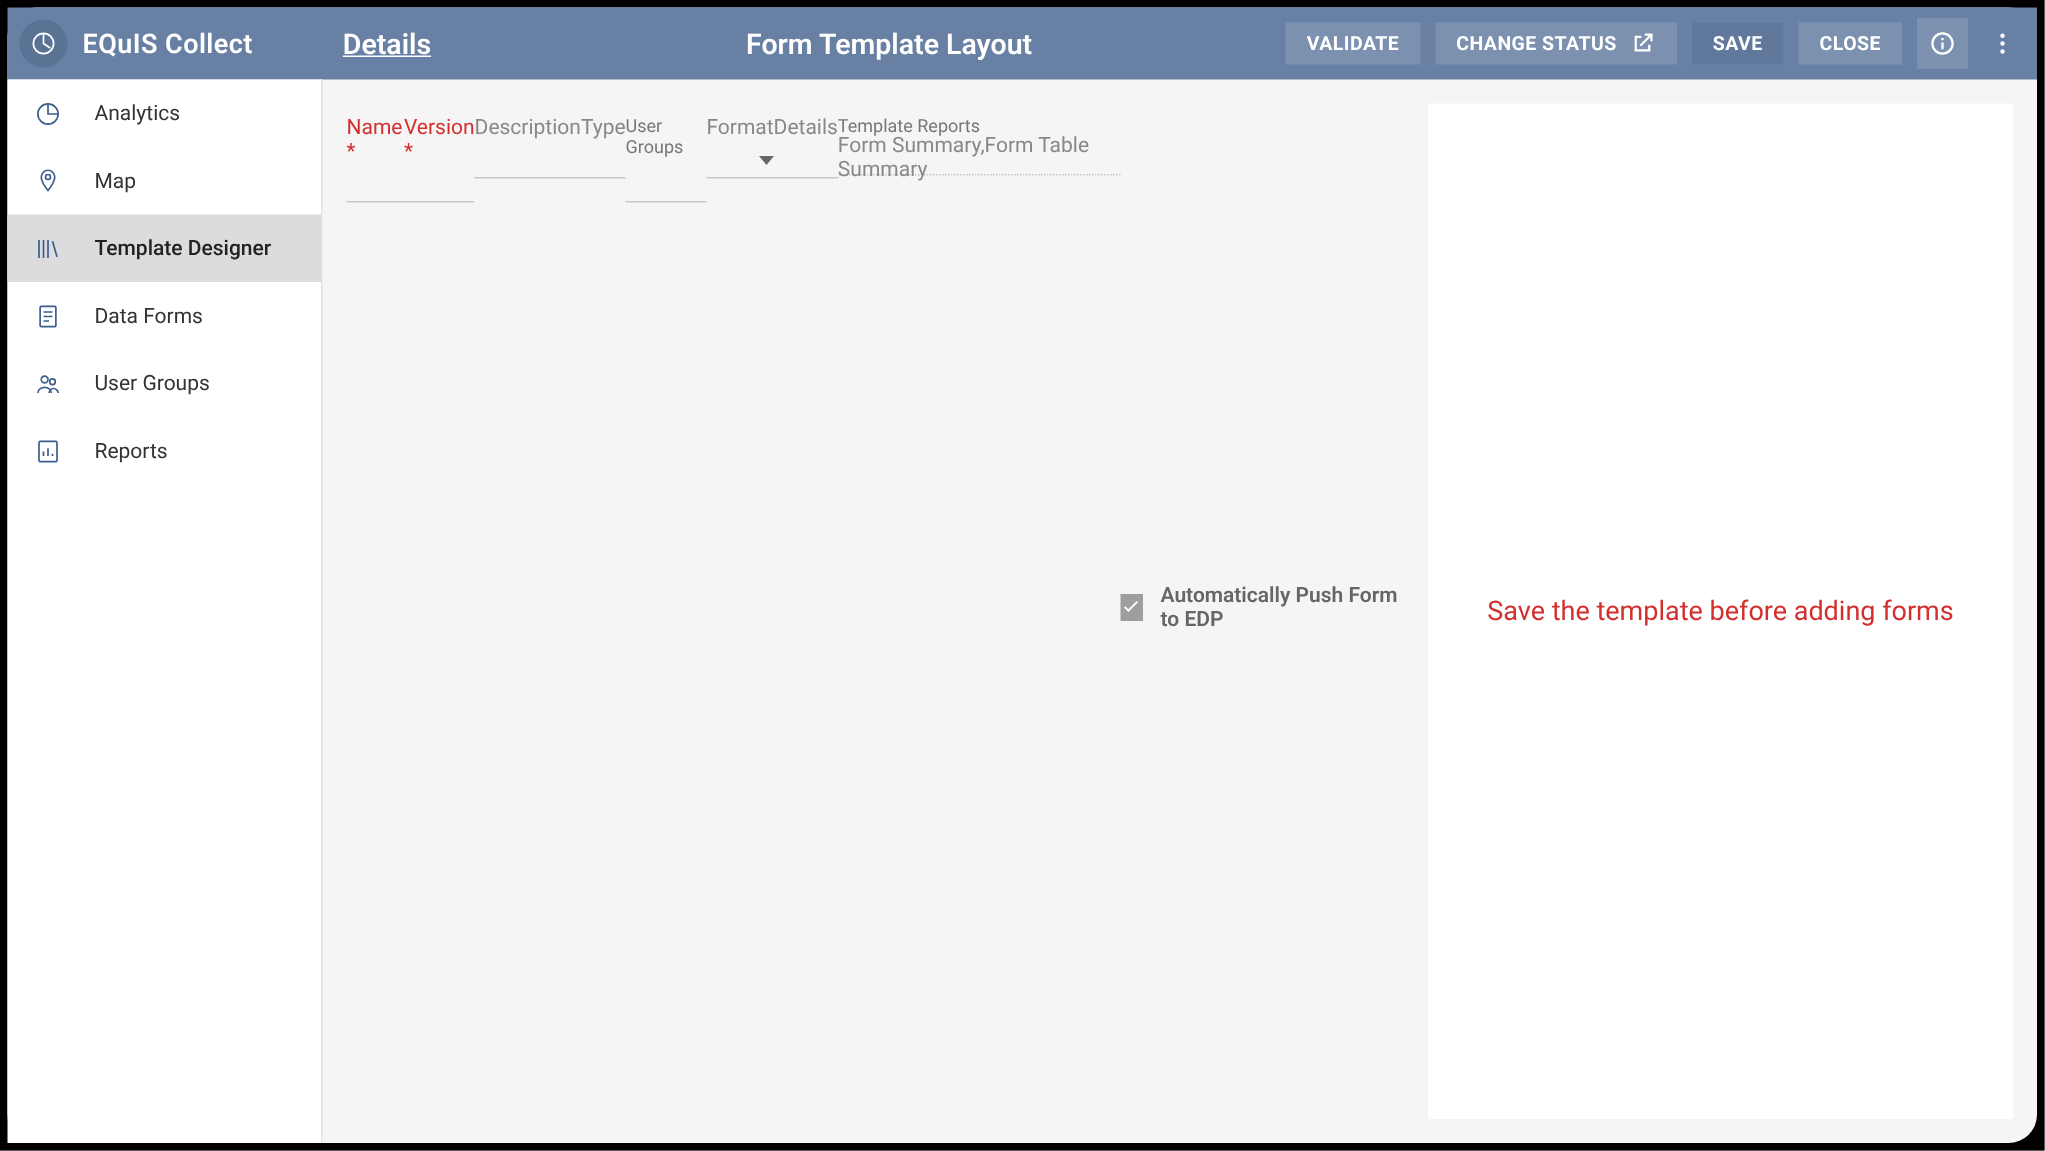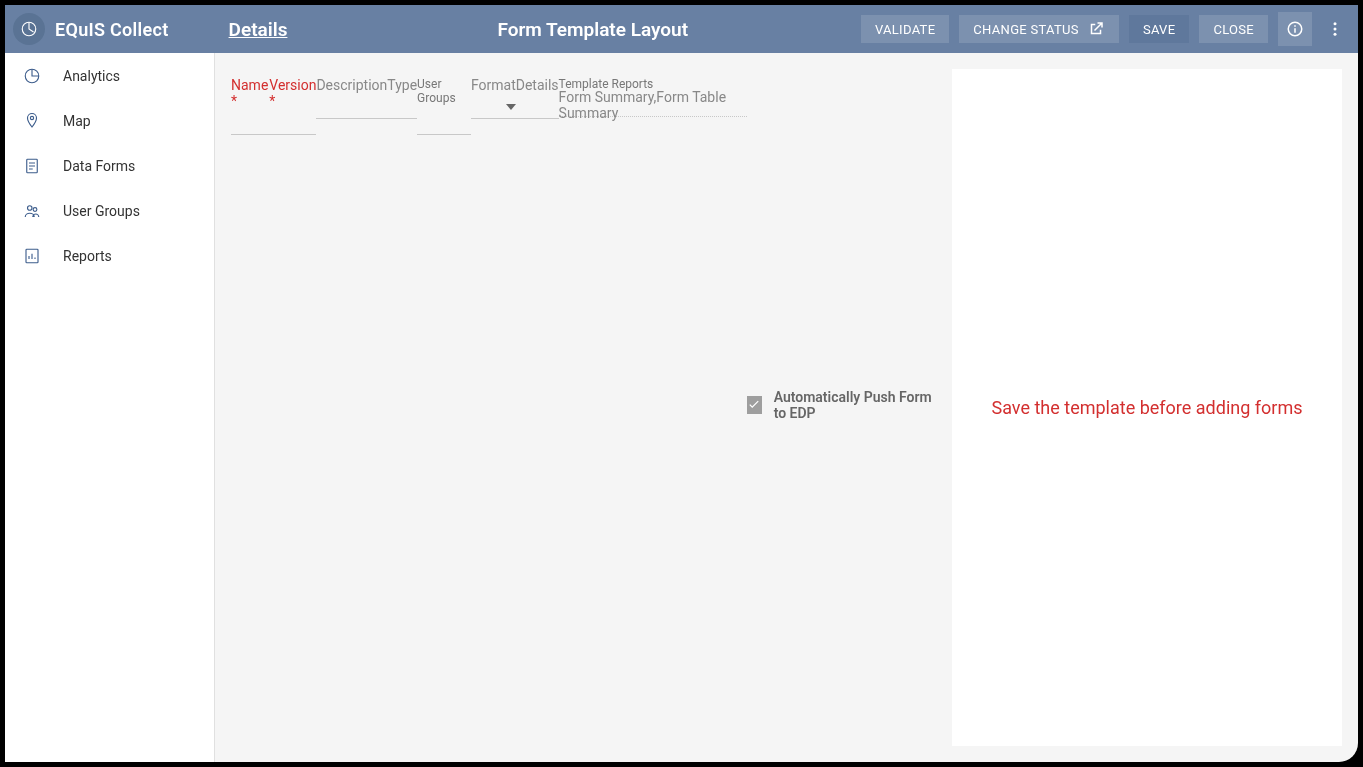--- a/index.html
+++ b/index.html
@@ -16,21 +16,21 @@
   width: 32px; height: 32px; border-radius: 50%; background: #5a7394;
   display: flex; align-items: center; justify-content: center; margin-right: 10px;
   position: relative;
 }
 .logo-badge svg { width: 18px; height: 18px; }
 .app-title { font-size: 18px; font-weight: 600; letter-spacing: .3px; margin-right: 60px; }
 .section-title { font-size: 19px; font-weight: 600; margin-right: 40px; text-decoration: underline; }
 .center-title { font-size: 19px; font-weight: 600; flex: 1; text-align: left; padding-left: 170px;}
 .hbtn {
   background: #7c91af; color: #fff; border: none; height: 28px;
-  padding: 0 14px; font-size: 13px; font-weight: 400; letter-spacing: .3px;
+  padding: 0 14px; font-size: 13px; font-weight: 700; letter-spacing: .3px;
   margin-left: 10px; cursor: pointer; display: inline-flex; align-items: center; gap: 8px;
 }
 .hbtn.dark { background: #5f789c; }
 .hicon-btn {
   width: 34px; height: 34px; background: #7c91af; display: inline-flex;
   align-items: center; justify-content: center; margin-left: 10px; cursor: pointer;
 }
 .hmenu-btn {
   width: 30px; height: 34px; display: inline-flex; align-items: center;
   justify-content: center; margin-left: 8px; cursor: pointer;
@@ -130,20 +130,28 @@
         </div>
         <div class="side-item">
           <span class="icon">
             <svg viewBox="0 0 24 24">
                 <path d="M12 2a6 6 0 00-6 6c0 4.5 6 12 6 12s6-7.5 6-12a6 6 0 00-6-6z"></path>
                 <circle cx="12" cy="8" r="2.2"></circle>
               </svg>
           </span>
           <span>Map</span>
         </div>
+        <div class="side-item active">
+          <span class="icon">
+            <svg viewBox="0 0 24 24">
+                <path d="M4 4v16M8 4v16M12 4v16M16 5l4 14"></path>
+              </svg>
+          </span>
+          <span>Template Designer</span>
+        </div>
         <div class="side-item">
           <span class="icon">
             <svg viewBox="0 0 24 24">
                 <rect x="5" y="3" width="14" height="18" rx="1"></rect>
                 <path d="M8 8h8M8 12h8M8 16h5"></path>
               </svg>
           </span>
           <span>Data Forms</span>
         </div>
         <div class="side-item">

